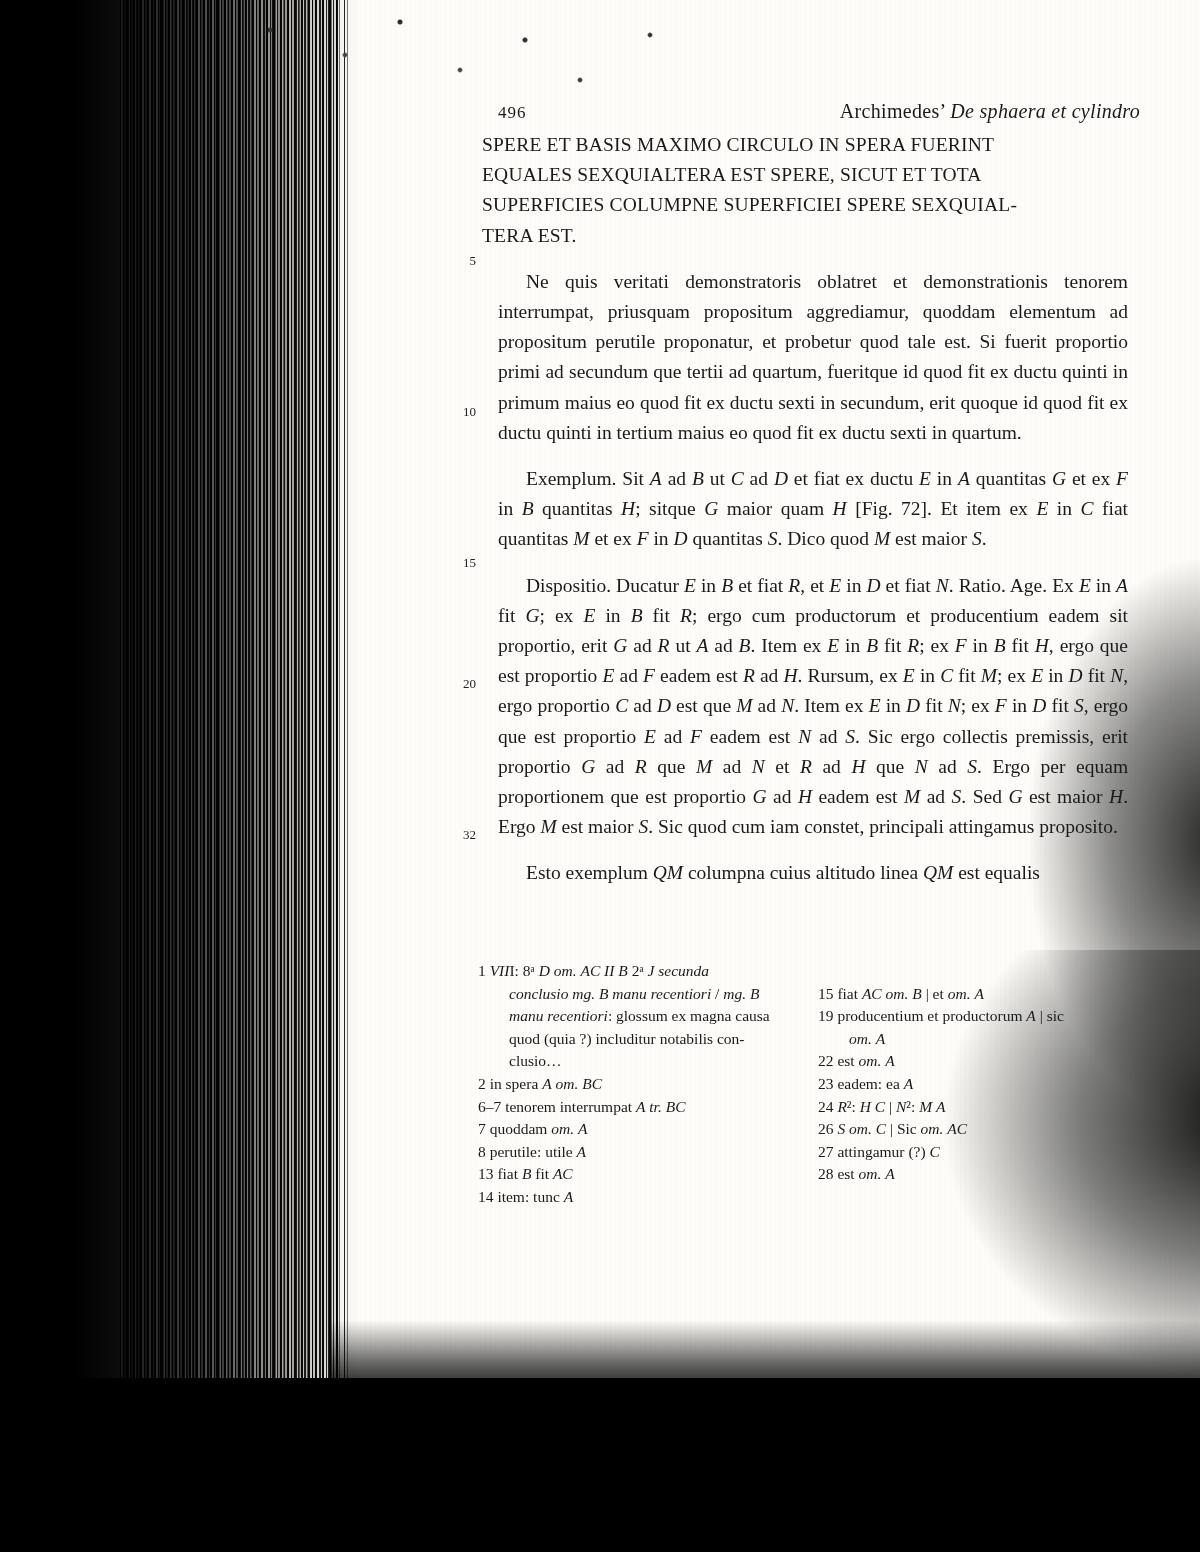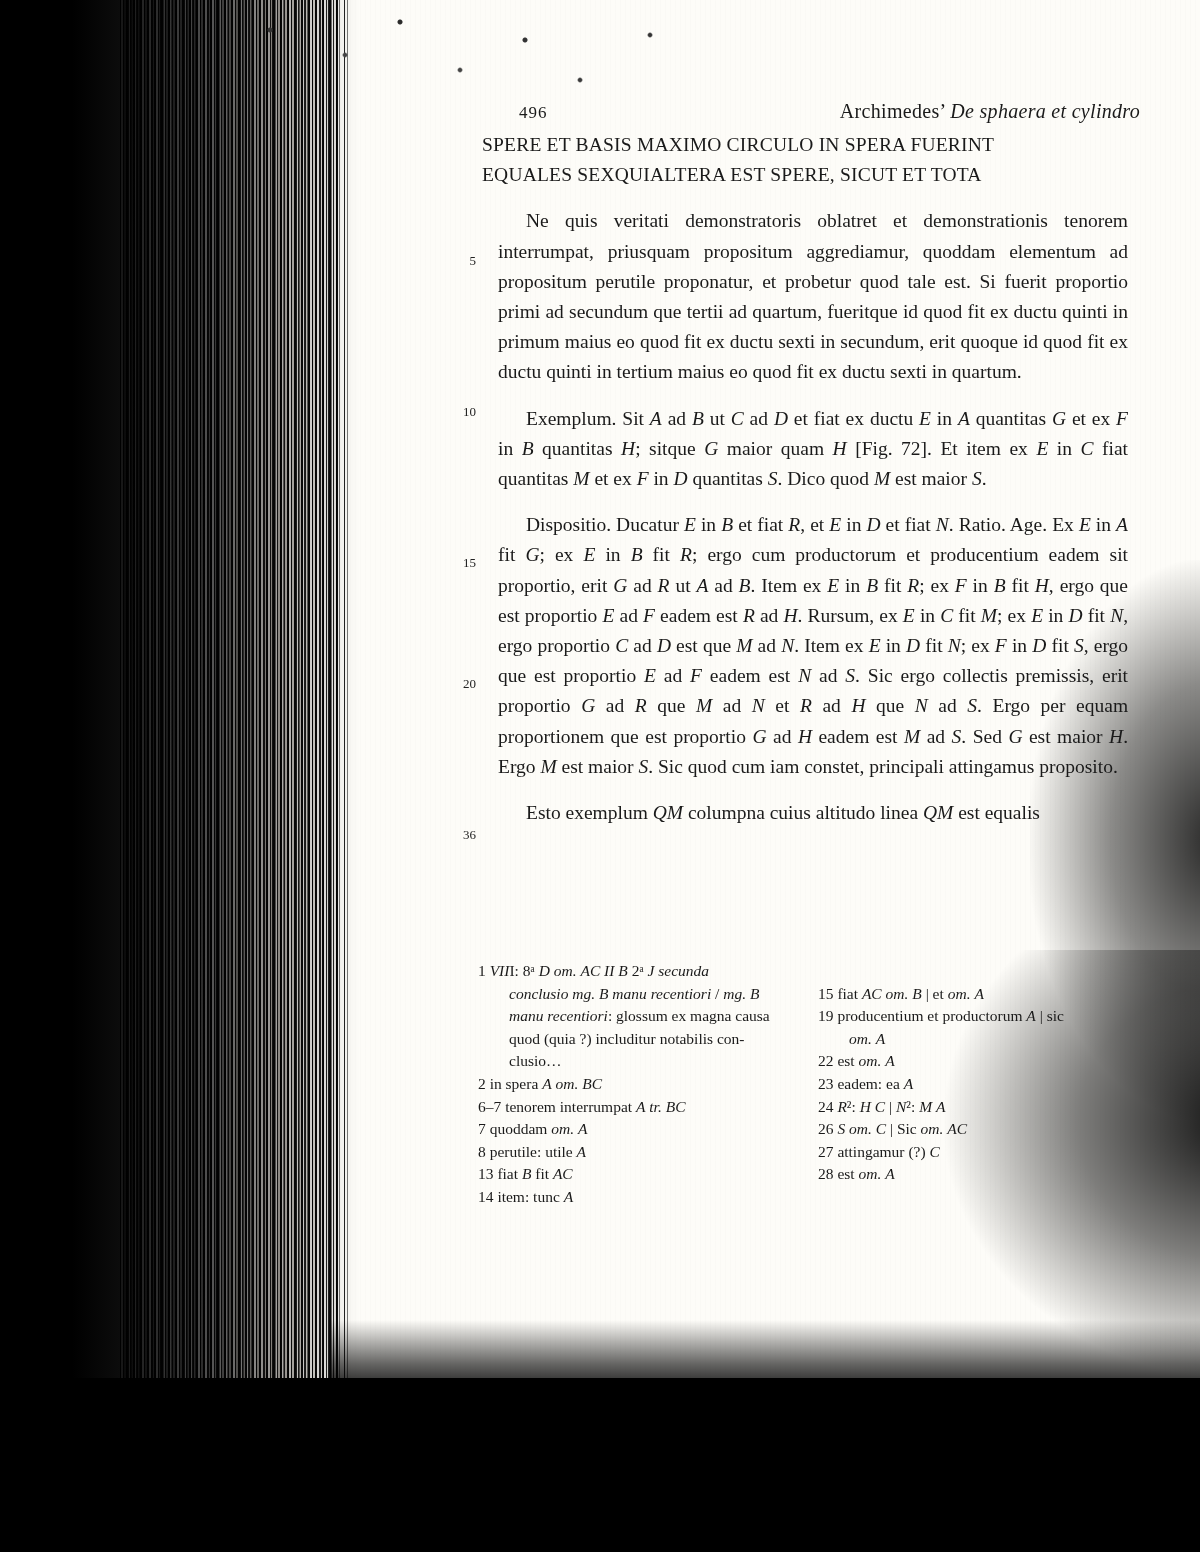--- a/index.html
+++ b/index.html
@@ -126,21 +126,20 @@
     font-size: 20px;
     letter-spacing: .3px;
   }
   .running-head i { font-style: italic; }
   .folio {
     position: absolute;
     top: 103px;
     left: 248px;
     font-size: 17px;
     letter-spacing: 1px;
-    margin-left: 21px;
   }
   .body {
     position: absolute;
     top: 130px;
     left: 232px;
     width: 662px;
     font-size: 19.5px;
     line-height: 30.2px;
     text-align: justify;
   }
@@ -220,27 +219,29 @@
 
   <div class="running-head">
     <span>Archimedes’ </span><i>De sphaera et cylindro</i>
   </div>
 
   <div class="linenos">
     <span style="top:123px">5</span>
     <span style="top:274px">10</span>
     <span style="top:425px">15</span>
     <span style="top:546px">20</span>
-    <span style="top:697px">36</span>
+    <span style="top:697px">32</span>
   </div>
 
   <div class="body">
     <div class="caps">
       <div class="ln">SPERE ET BASIS MAXIMO CIRCULO IN SPERA FUERINT</div>
       <div class="ln">EQUALES SEXQUIALTERA EST SPERE, SICUT ET TOTA</div>
+      <div class="ln">SUPERFICIES COLUMPNE SUPERFICIEI SPERE SEXQUIAL-</div>
+      <div class="ln">TERA EST.</div>
     </div>
     <p class="para">Ne quis veritati demonstratoris oblatret et demonstrationis tenorem interrumpat, priusquam propositum aggrediamur, quoddam elementum ad propositum perutile proponatur, et probetur quod tale est. Si fuerit proportio primi ad secundum que tertii ad quartum, fueritque id quod fit ex ductu quinti in primum maius eo quod fit ex ductu sexti in secundum, erit quoque id quod fit ex ductu quinti in tertium maius eo quod fit ex ductu sexti in quartum.</p>
     <p class="para">Exemplum. Sit <i>A</i> ad <i>B</i> ut <i>C</i> ad <i>D</i> et fiat ex ductu <i>E</i> in <i>A</i> quantitas <i>G</i> et ex <i>F</i> in <i>B</i> quantitas <i>H</i>; sitque <i>G</i> maior quam <i>H</i> [Fig. 72]. Et item ex <i>E</i> in <i>C</i> fiat quantitas <i>M</i> et ex <i>F</i> in <i>D</i> quantitas <i>S</i>. Dico quod <i>M</i> est maior <i>S</i>.</p>
     <p class="para">Dispositio. Ducatur <i>E</i> in <i>B</i> et fiat <i>R</i>, et <i>E</i> in <i>D</i> et fiat <i>N</i>. Ratio. Age. Ex <i>E</i> in <i>A</i> fit <i>G</i>; ex <i>E</i> in <i>B</i> fit <i>R</i>; ergo cum productorum et producentium eadem sit proportio, erit <i>G</i> ad <i>R</i> ut <i>A</i> ad <i>B</i>. Item ex <i>E</i> in <i>B</i> fit <i>R</i>; ex <i>F</i> in <i>B</i> fit <i>H</i>, ergo que est proportio <i>E</i> ad <i>F</i> eadem est <i>R</i> ad <i>H</i>. Rursum, ex <i>E</i> in <i>C</i> fit <i>M</i>; ex <i>E</i> in <i>D</i> fit <i>N</i>, ergo proportio <i>C</i> ad <i>D</i> est que <i>M</i> ad <i>N</i>. Item ex <i>E</i> in <i>D</i> fit <i>N</i>; ex <i>F</i> in <i>D</i> fit <i>S</i>, ergo que est proportio <i>E</i> ad <i>F</i> eadem est <i>N</i> ad <i>S</i>. Sic ergo collectis premissis, erit proportio <i>G</i> ad <i>R</i> que <i>M</i> ad <i>N</i> et <i>R</i> ad <i>H</i> que <i>N</i> ad <i>S</i>. Ergo per equam proportionem que est proportio <i>G</i> ad <i>H</i> eadem est <i>M</i> ad <i>S</i>. Sed <i>G</i> est maior <i>H</i>. Ergo <i>M</i> est maior <i>S</i>. Sic quod cum iam constet, principali attingamus proposito.</p>
     <p class="para">Esto exemplum <i>QM</i> columpna cuius altitudo linea <i>QM</i> est equalis</p>
   </div>
 
   <div id="apparatus">
     <div id="app-left">
       <div class="app-line hang">1 <i>VII</i>I: 8ᵃ <i>D</i> <i>om.</i> <i>AC</i> <i>II</i> <i>B</i> 2ᵃ <i>J</i> <i>secunda</i></div>

